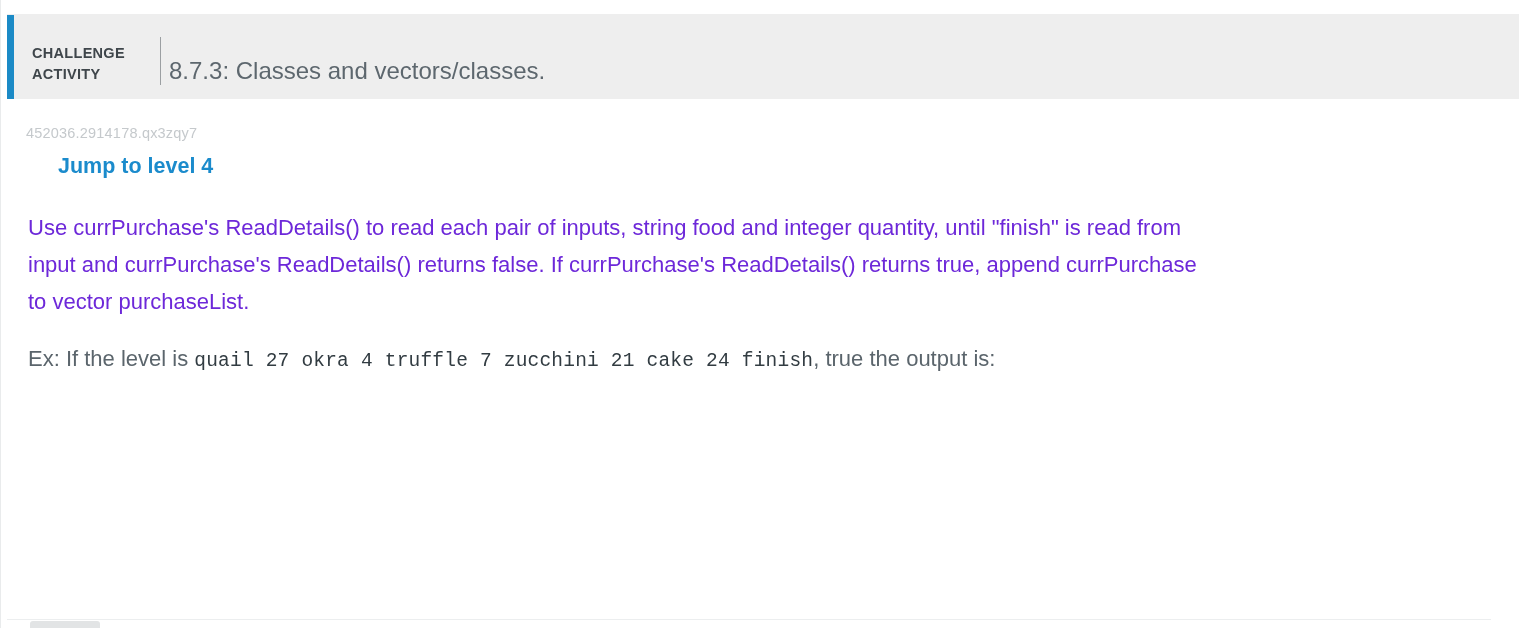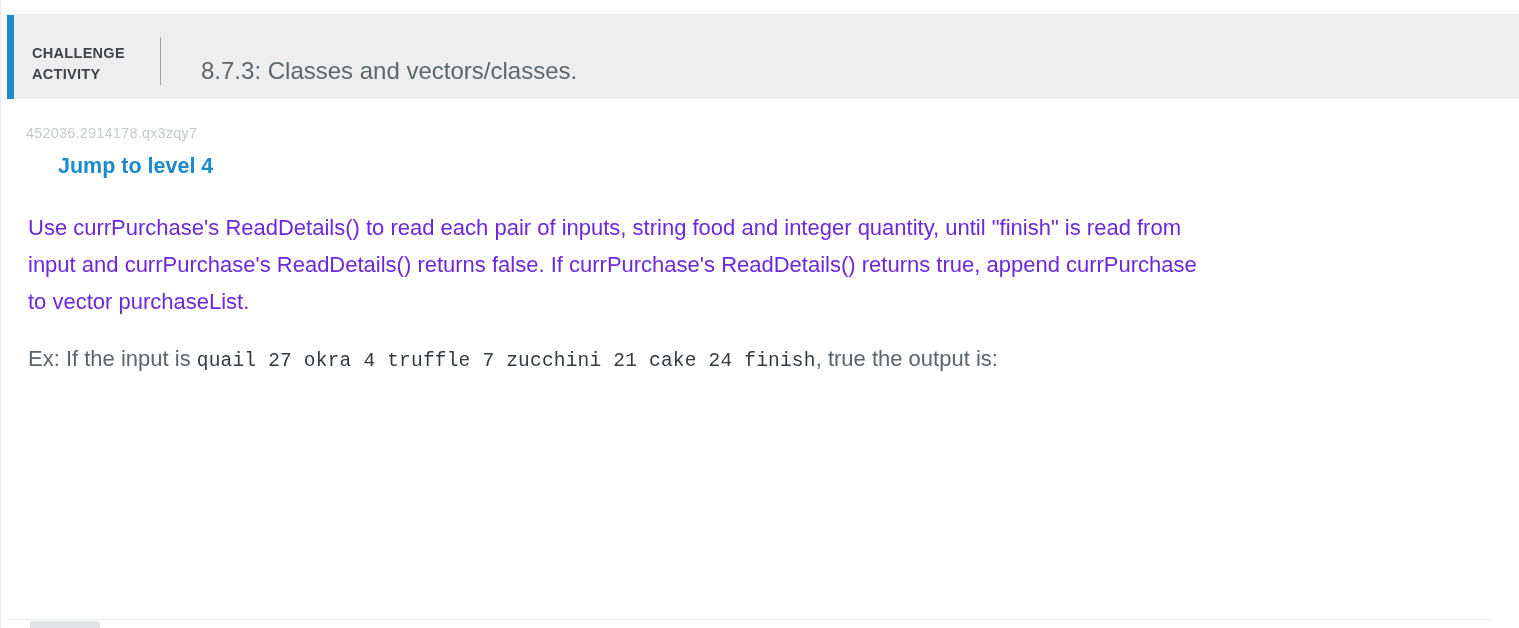--- a/index.html
+++ b/index.html
@@ -71,21 +71,21 @@
     text-transform: uppercase;
   }
   .challenge-label span { display: block; }
   .header-divider {
     width: 1px;
     height: 48px;
     background: #9b9fa2;
     margin-left: 10px;
   }
   .activity-title {
-    margin-left: 40px;
+    margin-left: 8px;
     font-size: 24px;
     font-weight: 400;
     color: #5d676e;
     white-space: nowrap;
   }
 
   
   .content {
     position: absolute;
     left: 0;
@@ -183,21 +183,21 @@
 
   <div class="content">
 
     <div class="activity-id">452036.2914178.qx3zqy7</div>
 
     <a class="jump-level" href="#">Jump to level 4</a>
 
     <p class="instructions">Use currPurchase's ReadDetails() to read each pair of inputs, string food and integer quantity, until "finish" is read from input and currPurchase's ReadDetails() returns false. If currPurchase's ReadDetails() returns true, append currPurchase to vector purchaseList.</p>
 
     <p class="example-line">
-      <span>Ex: If the input is </span><code>quail 27 okra 4 truffle 7 zucchini 21 cake 24 finish</code><span>, true the output is:</span>
+      <span>Ex: If the level is </span><code>quail 27 okra 4 truffle 7 zucchini 21 cake 24 finish</code><span>, true the output is:</span>
     </p>
 
 
   </div>
 
   <div class="bottom-strip"></div>
   <div class="bottom-tab"></div>
 
 </div>
 

